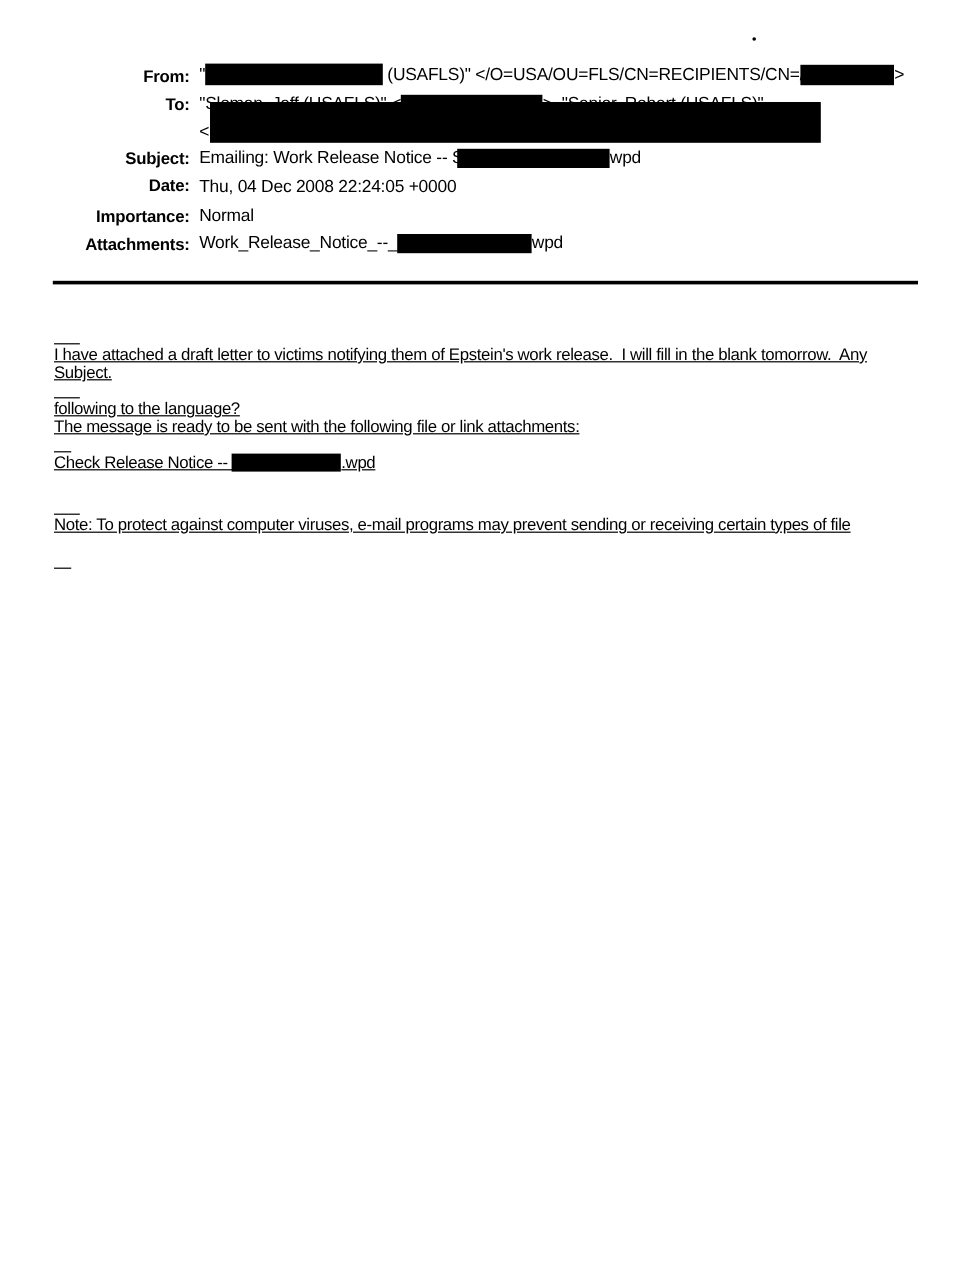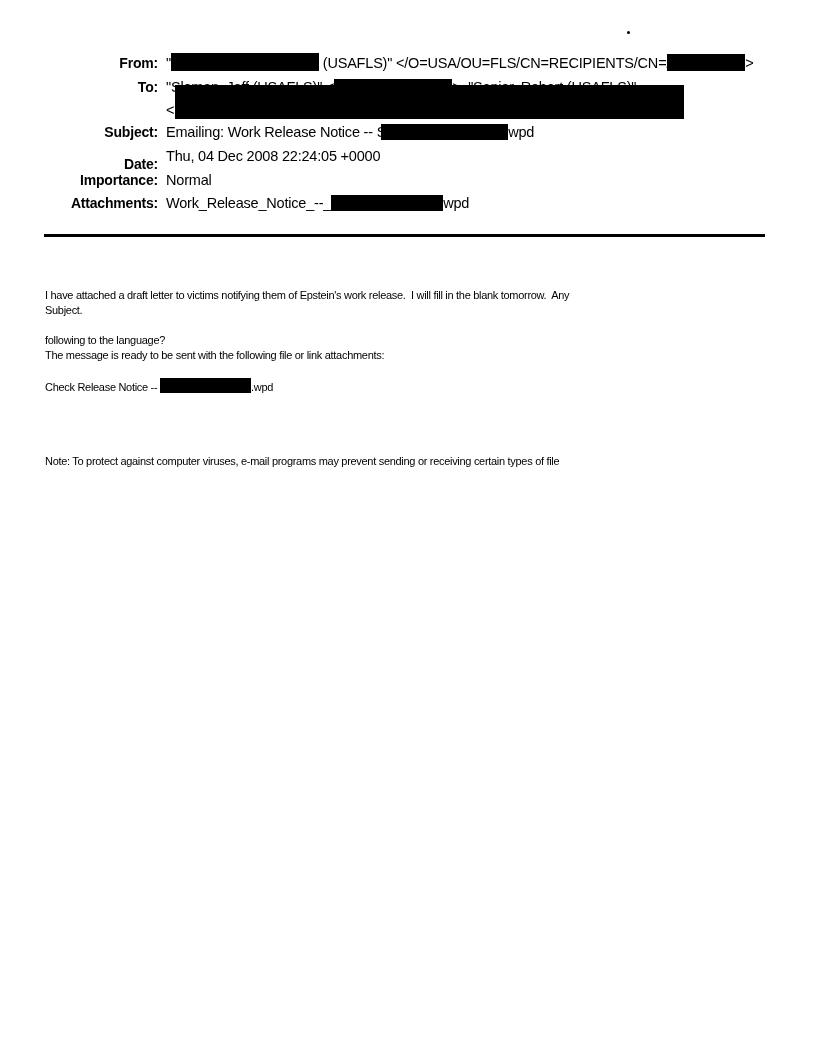--- a/index.html
+++ b/index.html
@@ -58,24 +58,25 @@
     left: 44px;
     top: 234px;
     width: 721px;
     height: 3px;
     background: #000000;
   }
   
   .body-block {
     position: absolute;
     left: 45px;
-    font-size: 11px;
+    font-size: 14px;
     line-height: 15px;
     letter-spacing: -0.3px;
     white-space: pre;
+    text-decoration: underline;
   }
   
   .stray-dot {
     position: absolute;
     left: 627px;
     top: 31px;
     width: 3px;
     height: 3px;
     background: #000000;
     border-radius: 50%;
@@ -95,21 +96,21 @@
 
     <div class="hdr-label" style="top:77px">To:</div>
     <div class="hdr-value" style="top:77px"><span>"Sloman, Jeff (USAFLS)" &lt;</span><span class="bar bar-to-email"></span><span>&gt;, "Senior, Robert (USAFLS)"</span></div>
     <div class="hdr-value" style="top:100px"><span>&lt;</span></div>
 
     <div class="bar-abs" style="left:175px; top:85px; width:509px; height:34px;"></div>
 
     <div class="hdr-label" style="top:122px">Subject:</div>
     <div class="hdr-value" style="top:122px"><span>Emailing: Work Release Notice -- S</span><span class="bar bar-subject"></span><span>wpd</span></div>
 
-    <div class="hdr-label" style="top:154px">Date:</div>
+    <div class="hdr-label" style="top:144px">Date:</div>
     <div class="hdr-value" style="top:146px">Thu, 04 Dec 2008 22:24:05 +0000</div>
 
     <div class="hdr-label" style="top:170px">Importance:</div>
     <div class="hdr-value" style="top:170px">Normal</div>
 
     <div class="hdr-label" style="top:193px">Attachments:</div>
     <div class="hdr-value" style="top:193px"><span>Work_Release_Notice_--_</span><span class="bar bar-attachments"></span><span>wpd</span></div>
 
   </div>
 
@@ -121,19 +122,19 @@
       <div>I have attached a draft letter to victims notifying them of Epstein's work release.  I will fill in the blank tomorrow.  Any</div>
       <div>following to the language?</div>
     </div>
 
     <div class="body-block" style="top:303px">Subject.</div>
 
     <div class="body-block" style="top:348px">The message is ready to be sent with the following file or link attachments:</div>
 
     <div class="body-block" style="top:378px"><span>Check Release Notice -- </span><span class="bar bar-body-file"></span><span>.wpd</span></div>
 
-    <div class="body-block" style="top:424px">
+    <div class="body-block" style="top:400px">
       <div>Note: To protect against computer viruses, e-mail programs may prevent sending or receiving certain types of file</div>
     </div>
 
   </div>
 
 </div>
 
 </body></html>

